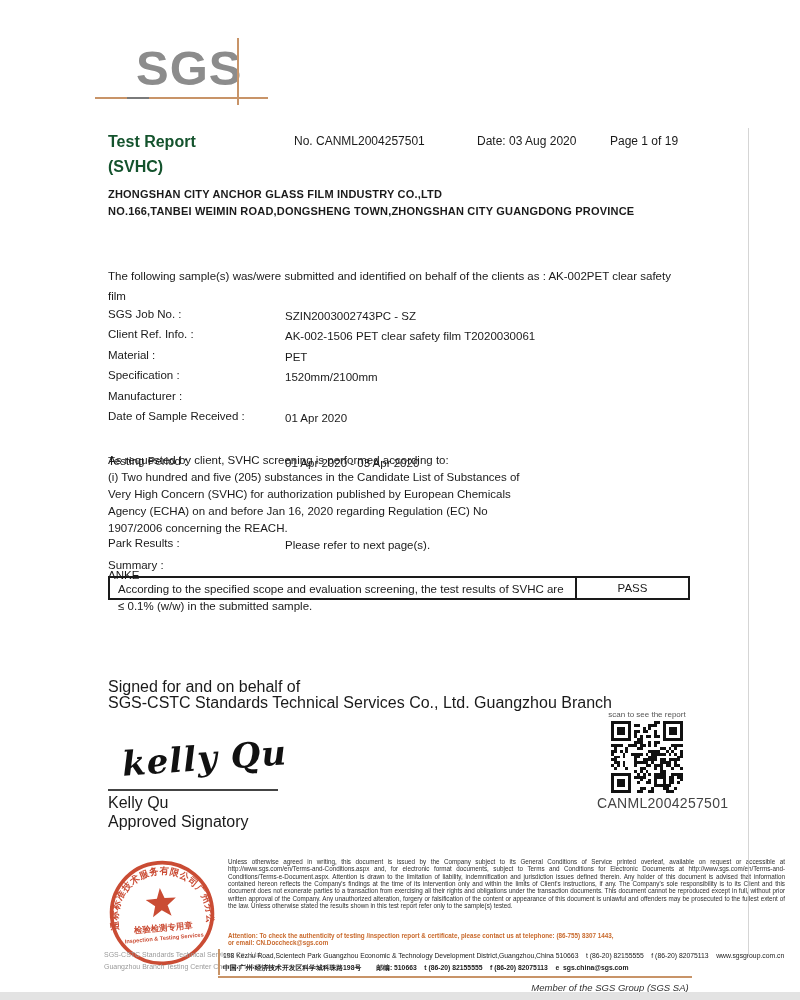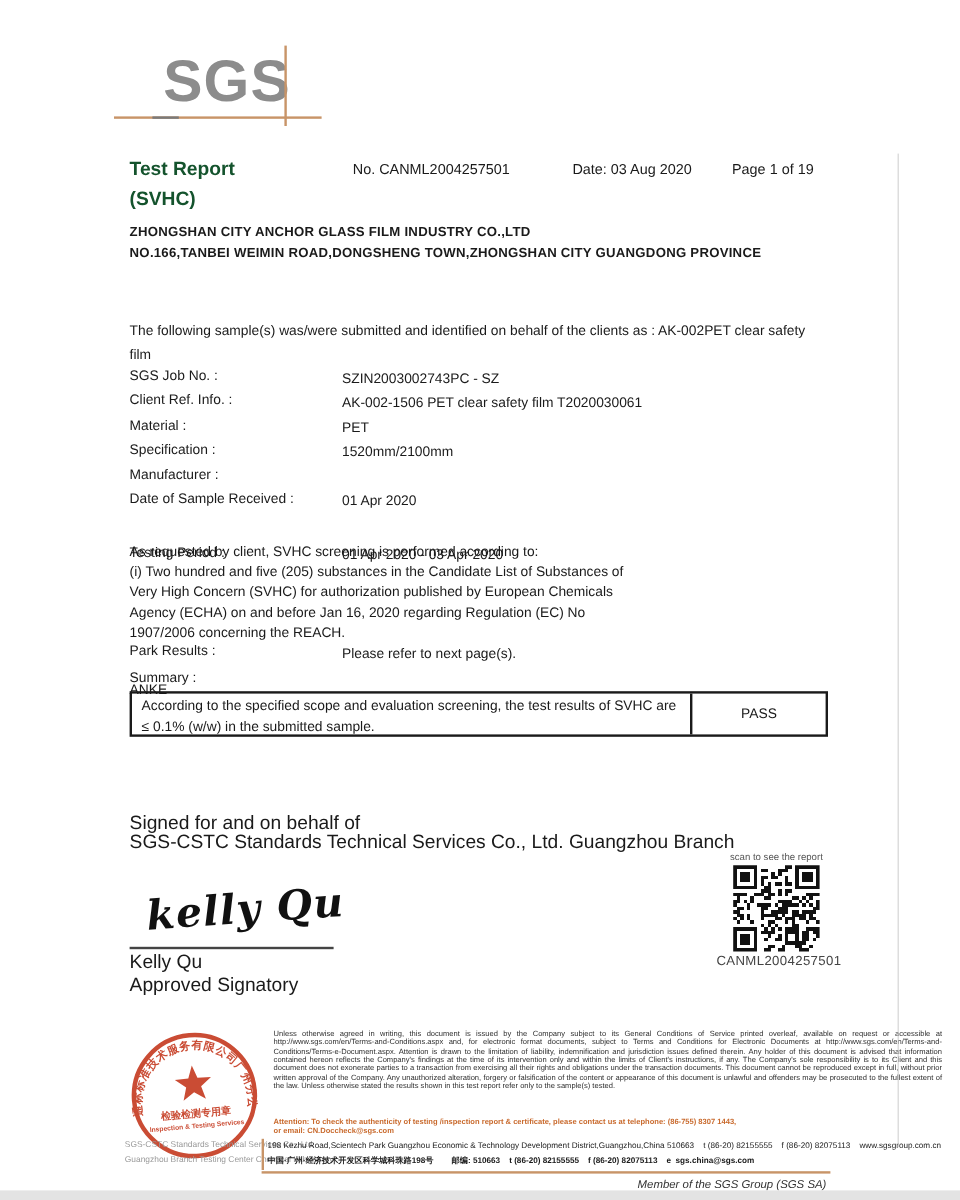--- a/index.html
+++ b/index.html
@@ -23,21 +23,21 @@
 
   .intro{font-size:11.5px;line-height:20px;color:#1a1a1a;white-space:pre-line;width:592px;}
 
   
   .frow{position:absolute;left:108px;width:600px;display:flex;font-size:11.5px;color:#1a1a1a;}
   .frow .lbl{width:177px;flex:0 0 177px;}
   .frow .val{flex:1;white-space:pre-line;line-height:17px;}
 
   .summary-label{font-size:11.5px;color:#1a1a1a;}
   .summary-box{
-    border:2px solid #1a1a1a;display:flex;width:582px;height:38px;box-sizing:border-box;
+    border:2px solid #1a1a1a;display:flex;width:582px;height:24px;box-sizing:border-box;
   }
   .summary-cell-text{
     flex:0 0 467px;border-right:2px solid #1a1a1a;box-sizing:border-box;
     font-size:11.5px;line-height:17px;padding:3px 8px;white-space:pre-line;color:#1a1a1a;
   }
   .summary-cell-result{
     flex:1;display:flex;align-items:center;justify-content:center;
     font-size:11.5px;color:#1a1a1a;
   }
 
@@ -45,21 +45,21 @@
   .sig-hand{
     font-family:"DejaVu Serif", serif;font-style:italic;font-weight:bold;
     font-size:34px;color:#111;transform:rotate(-4deg);letter-spacing:1px;
   }
   .sig-line{background:#444;height:2px;}
 
   
   .qr-caption{font-size:8px;color:#555;text-align:center;width:90px;}
   .qr-code{width:72px;height:72px;}
   .qr-code svg{width:72px;height:72px;display:block;}
-  .qr-text{font-size:11px;color:#444;text-align:left;width:100px;letter-spacing:.3px;}
+  .qr-text{font-size:14px;color:#444;text-align:left;width:100px;letter-spacing:.3px;}
 
   
   .fineprint{
     width:557px;font-size:6.3px;line-height:7.35px;color:#2e2e2e;text-align:justify;
   }
   .attention{
     width:557px;font-size:6.3px;line-height:7.35px;color:#c96a2d;font-weight:bold;white-space:pre-line;
   }
 
   

